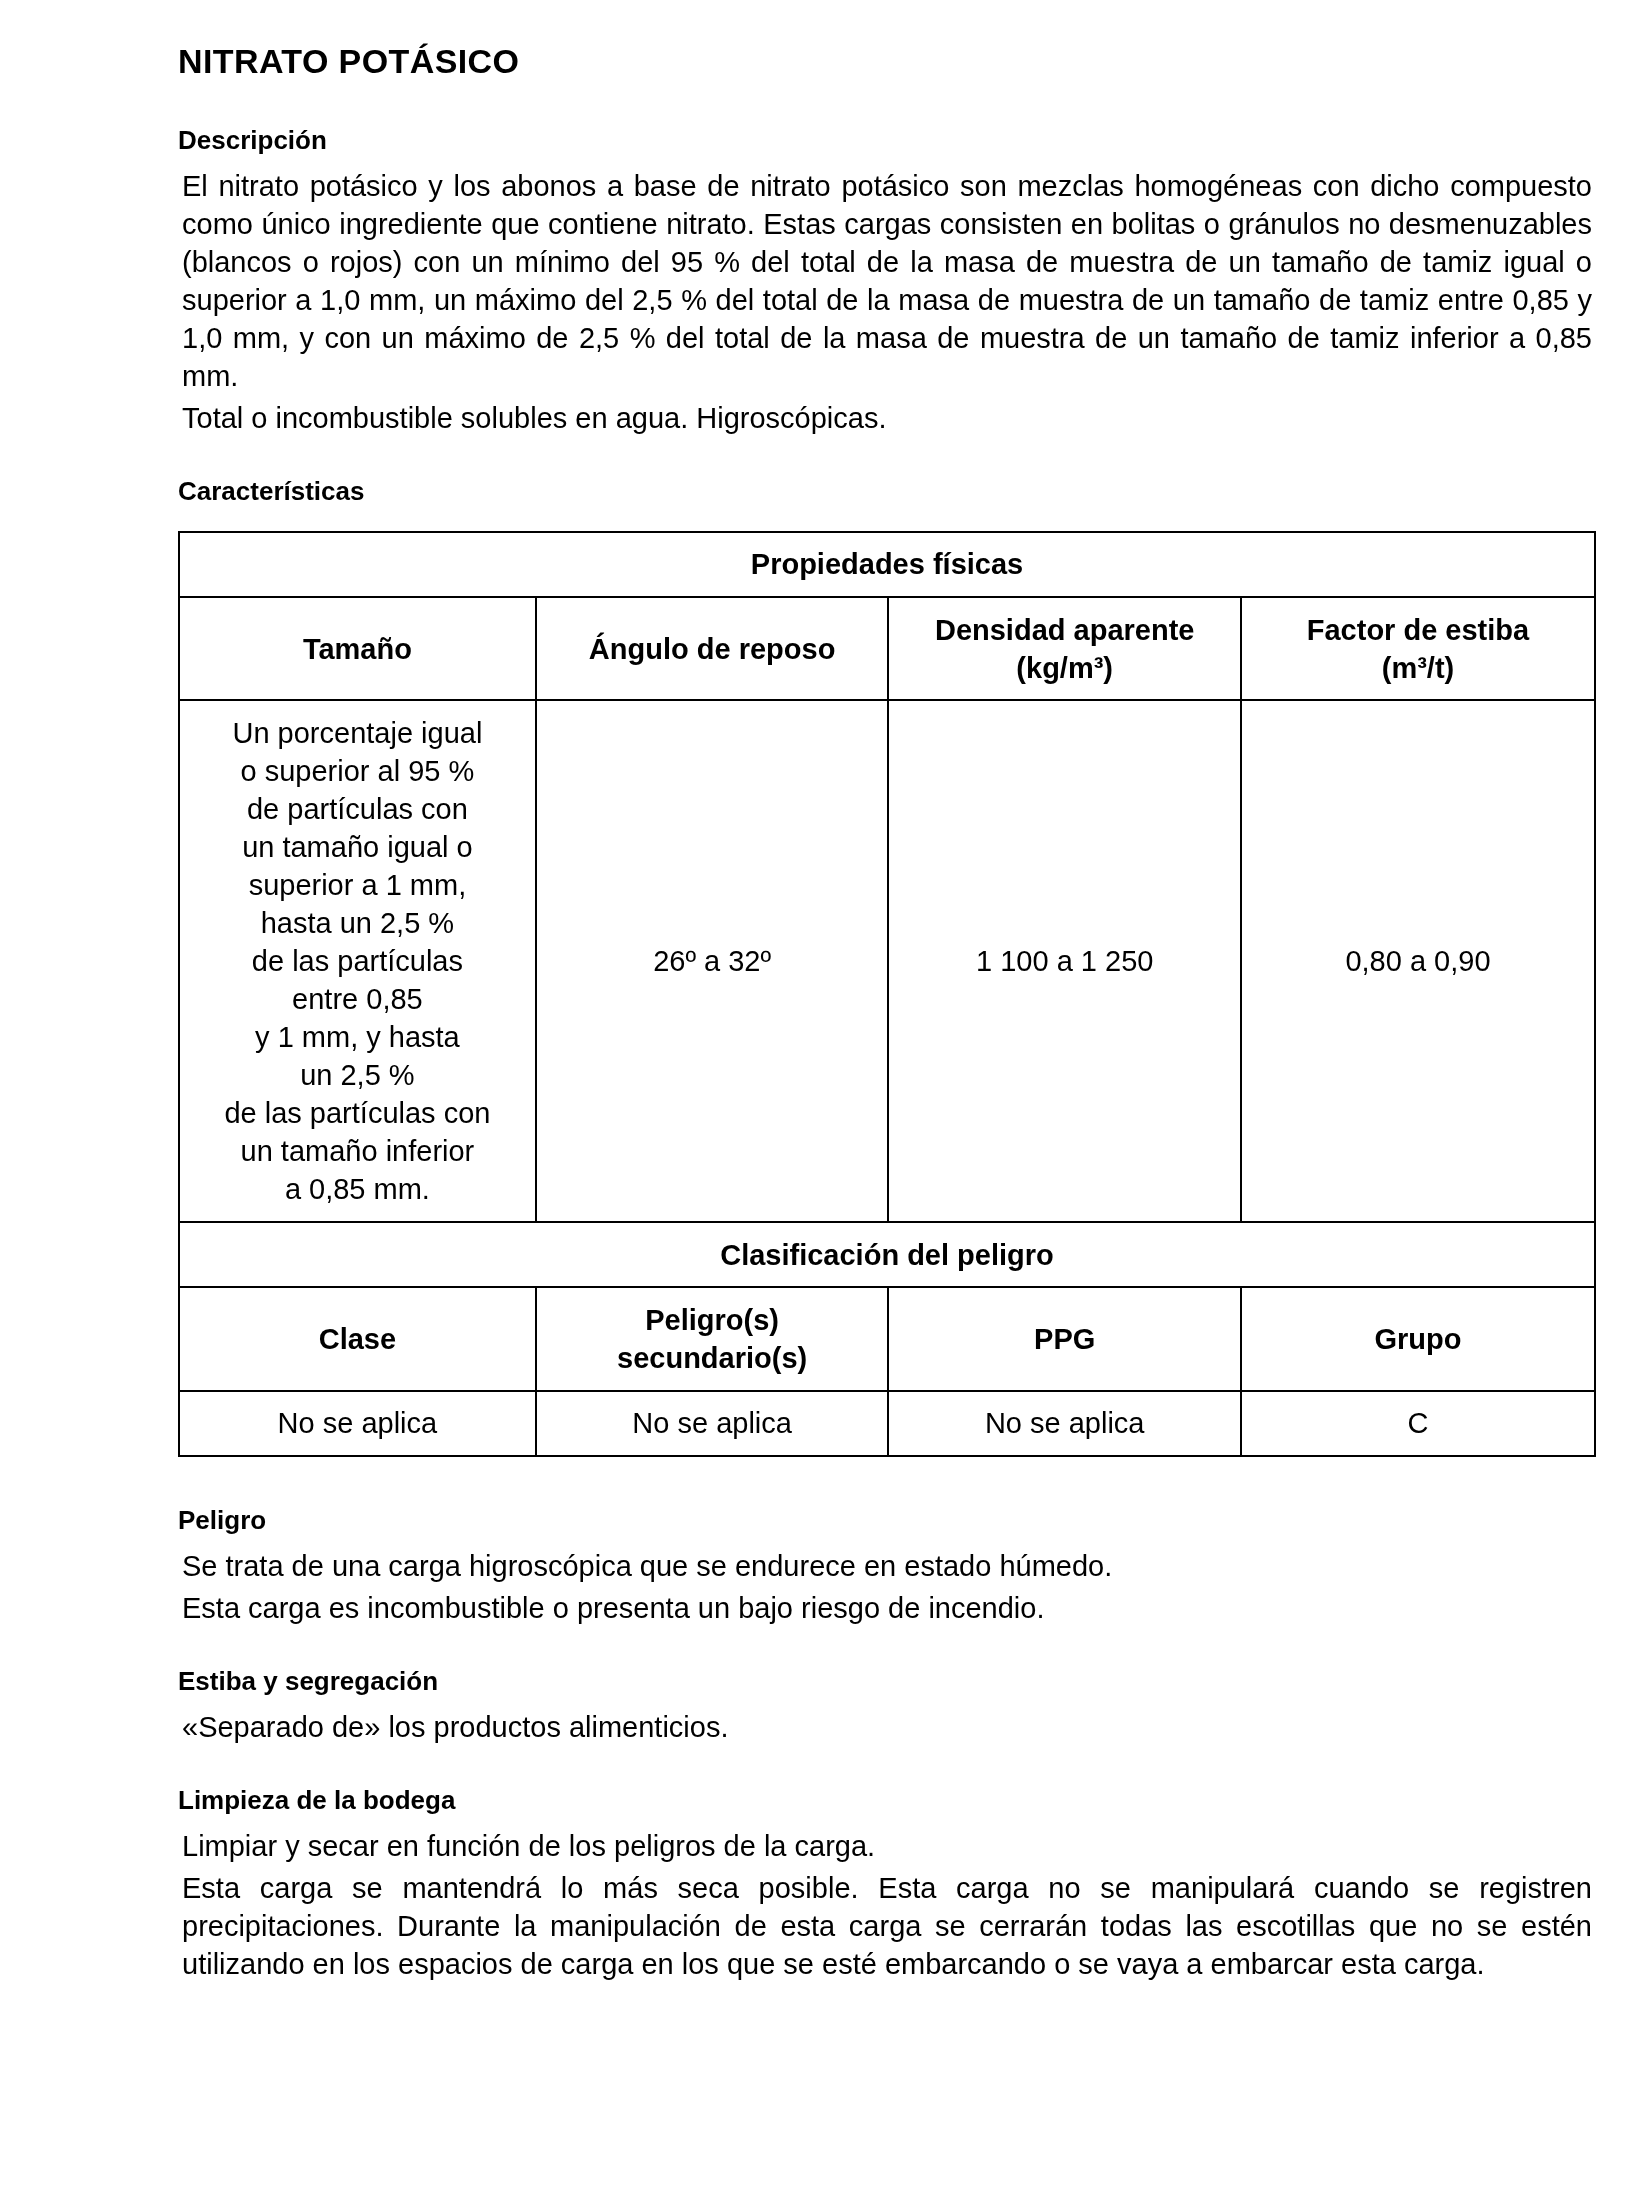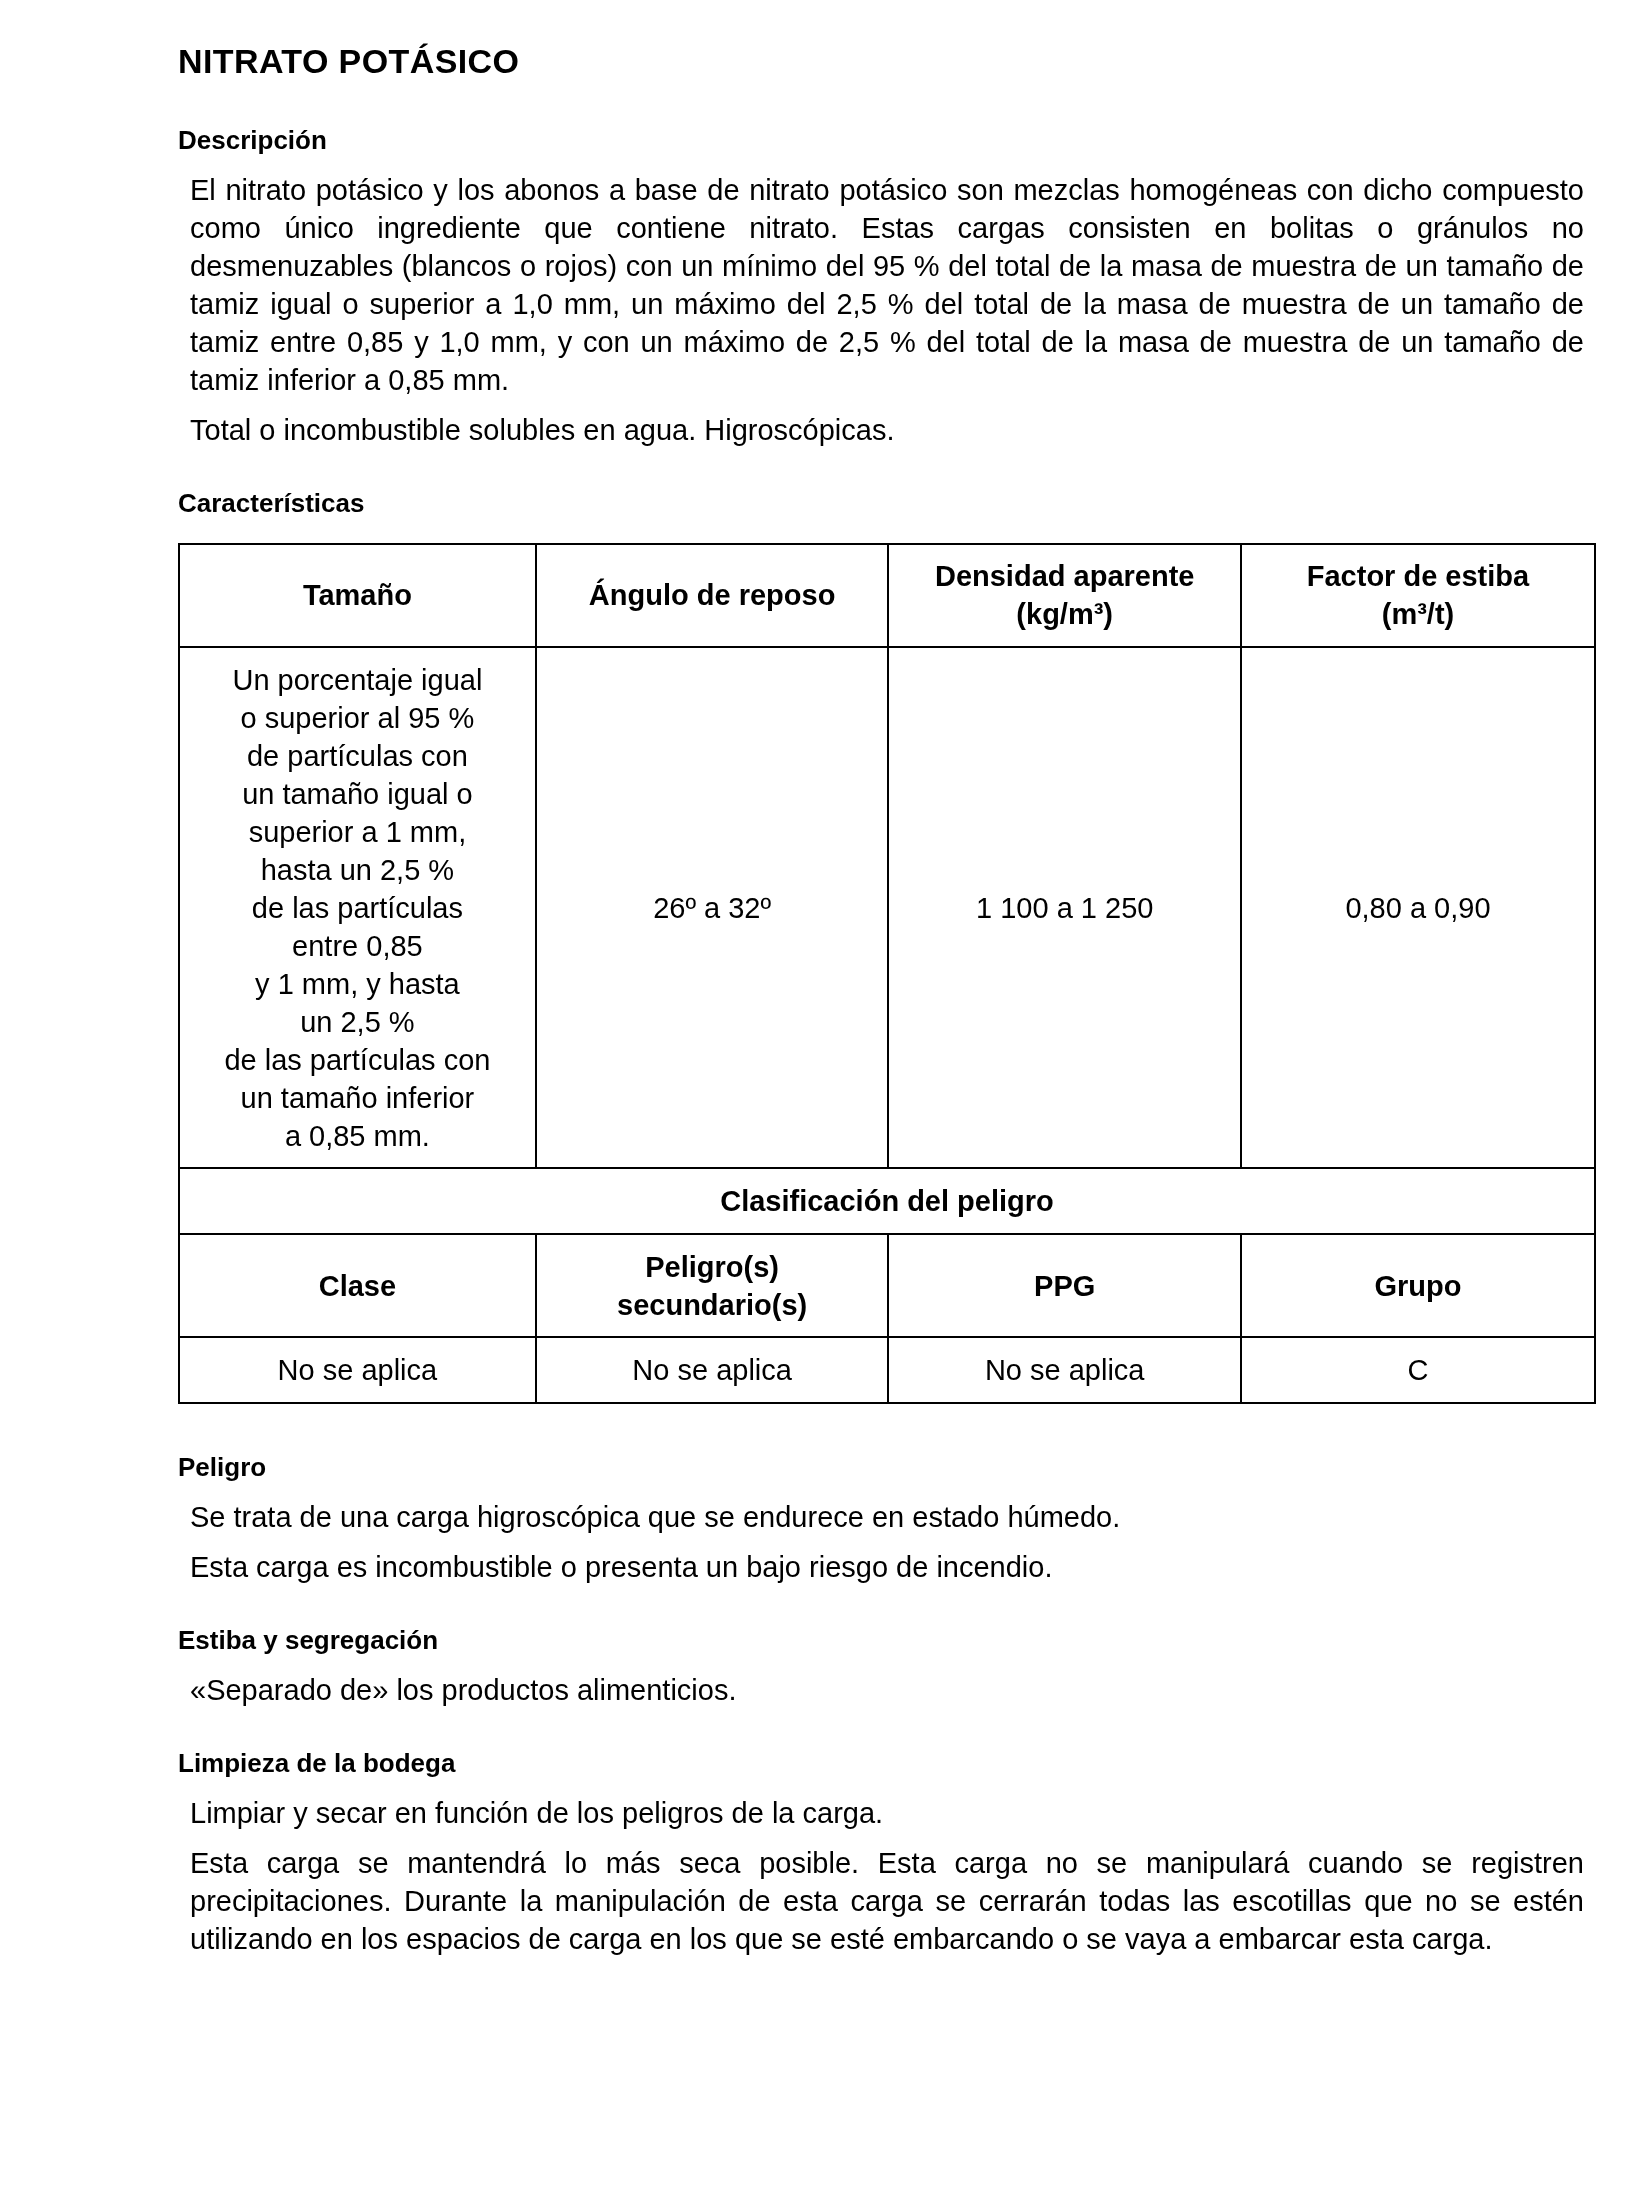--- a/index.html
+++ b/index.html
@@ -29,21 +29,21 @@
   .sec-heading {
     font-size: 26px;
     line-height: 38px;
     font-weight: bold;
     margin: 35px 0 8px 0;
   }
   .sec-heading.first {
     margin-top: 0;
   }
   p.body-text {
-    margin: 12px;
+    margin: 4px;
   }
   p.just {
     text-align: justify;
   }
   table.props {
     width: 100%;
     border-collapse: collapse;
     margin-top: 20.7px;
     table-layout: fixed;
   }
@@ -86,20 +86,23 @@
   <h2 class="sec-heading">Características</h2>
 
   <table class="props">
     <colgroup>
       <col style="width:25.2%">
       <col style="width:24.9%">
       <col style="width:24.9%">
       <col style="width:25.0%">
     </colgroup>
     <tbody>
+      <tr>
+        <td colspan="4" class="span-head">Propiedades físicas</td>
+      </tr>
       <tr>
         <td class="col-head">Tamaño</td>
         <td class="col-head">Ángulo de reposo</td>
         <td class="col-head pre">Densidad aparente
 (kg/m³)</td>
         <td class="col-head pre">Factor de estiba
 (m³/t)</td>
       </tr>
       <tr class="big-row">
         <td class="pre">Un porcentaje igual

